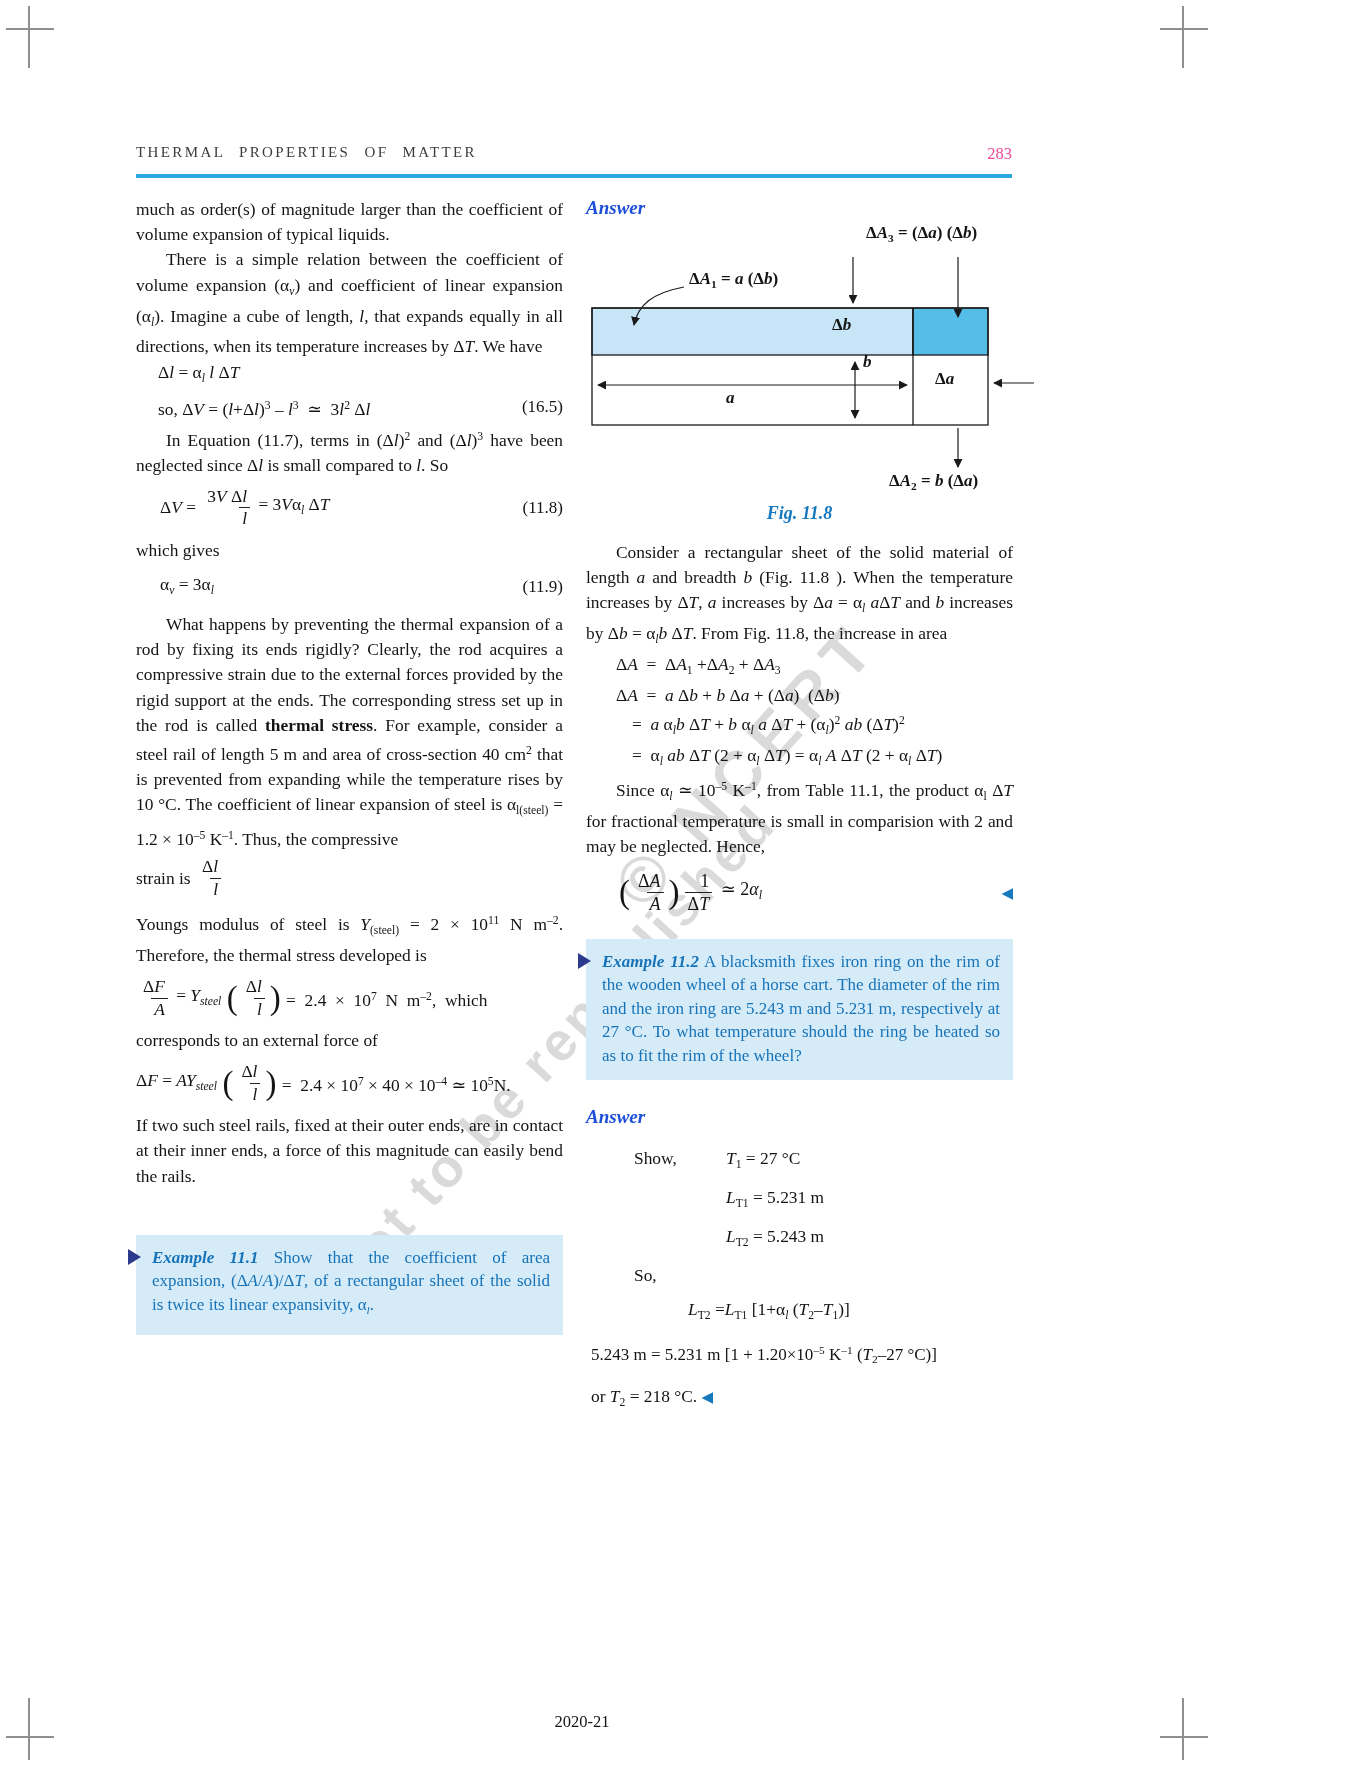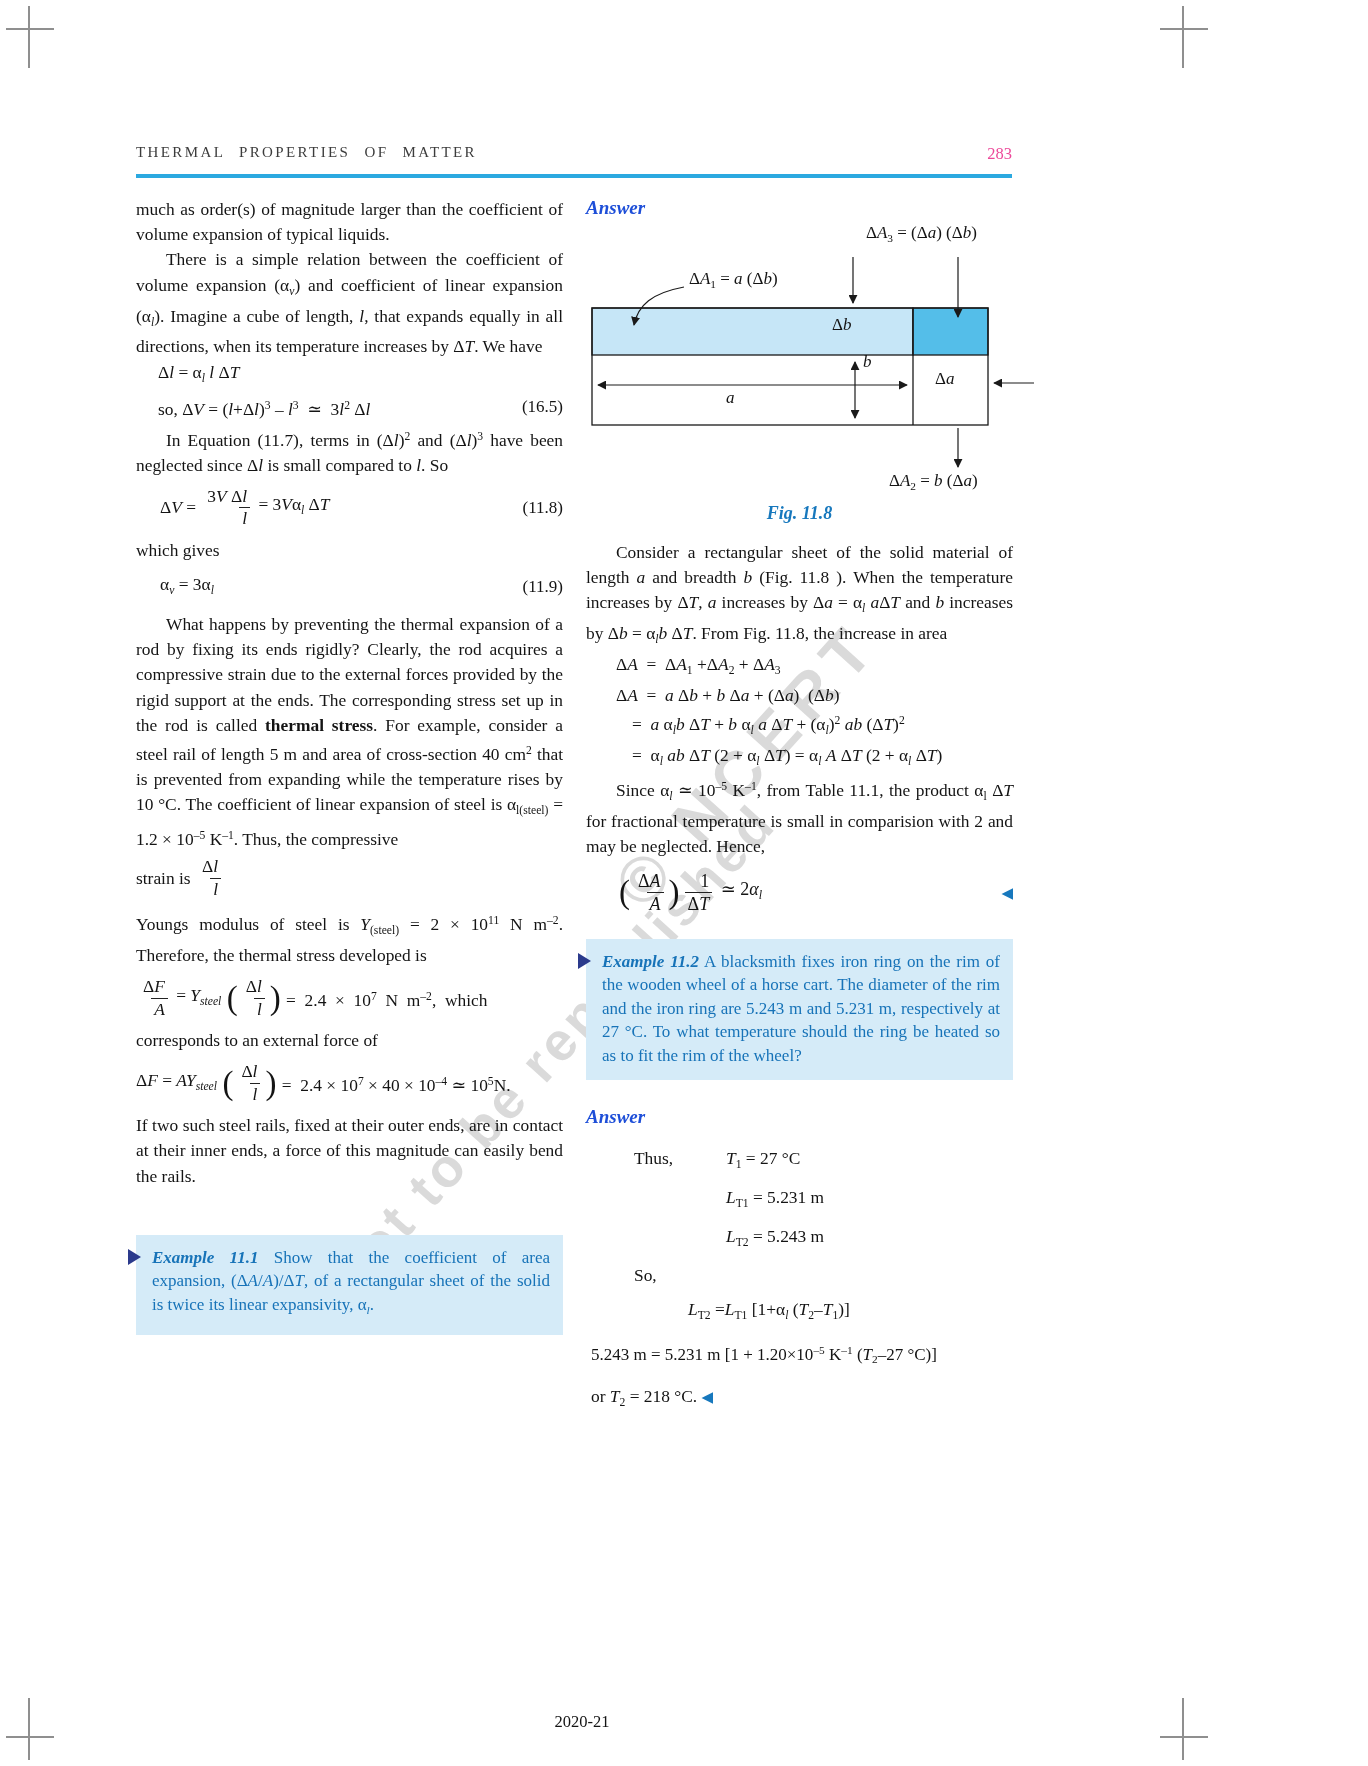--- a/index.html
+++ b/index.html
@@ -52,21 +52,21 @@
   .answer2{margin:26px 0 14px;}
   .fig-caption{color:#1778bd;font-weight:700;font-style:italic;font-size:18px;text-align:center;width:427px;margin:4px 0 16px;}
   .example-box{position:relative;background:#d5ebf8;color:#1773b8;font-size:17px;line-height:23.6px;
                text-align:justify;padding:11px 13px 13px 16px;}
   .ex-title{font-weight:700;font-style:italic;}
   .ex-marker{position:absolute;left:-8px;top:14px;width:0;height:0;
              border-top:8px solid transparent;border-bottom:8px solid transparent;border-left:13px solid #2b3a8c;}
   .marker{color:#1778bd;font-size:15px;font-family:"DejaVu Sans","Liberation Sans",sans-serif;}
 
   
-  .figure{position:relative;width:450px;height:274px;margin-top:6px;font-size:17px;}
+  .figure{position:relative;width:450px;height:274px;margin-top:6px;font-size:17px;font-weight:bold;}
   .fig-label{position:absolute;white-space:nowrap;line-height:20px;}
   .eq-final{display:flex;justify-content:space-between;align-items:center;margin:12px 0 6px;}
 
   
   .g-row{display:flex;margin-left:48px;font-size:17.4px;line-height:33px;white-space:pre-wrap;}
   .g-label{width:92px;flex:none;}
   .so{margin-left:48px;font-size:17.4px;line-height:33px;}
   .sol1{margin-left:102px;font-size:17.4px;line-height:34px;white-space:pre-wrap;}
   .sol2{margin-left:5px;font-size:17px;line-height:36px;white-space:pre-wrap;}
   .sol3{margin-left:5px;font-size:17.4px;line-height:36px;white-space:pre-wrap;}
@@ -229,21 +229,21 @@
 
     <div class="example-box" style="margin-top:24px;">
       <span class="ex-marker"></span>
       <span class="ex-title" data-bind="right.example2.title">Example 11.2</span><span data-bind-rich="right.example2.body"><span> A blacksmith fixes iron ring on the rim of the wooden wheel of a horse cart. The diameter of the rim and the iron ring are 5.243 m and 5.231 m, respectively at 27 °C. To what temperature should the ring be heated so as to fit the rim of the wheel?</span></span>
     </div>
 
     <div class="answer answer2" data-bind="right.answer2">Answer</div>
 
     <div>
       <div class="g-row">
-        <span class="g-label" data-bind="right.given_label">Thus,</span><span data-bind-rich="right.given1"><span class="rt-i">T</span><span class="rt-sub">1</span><span> = 27 °C</span></span>
+        <span class="g-label" data-bind="right.given_label">Show,</span><span data-bind-rich="right.given1"><span class="rt-i">T</span><span class="rt-sub">1</span><span> = 27 °C</span></span>
       </div>
       <div class="g-row">
         <span class="g-label"></span><span data-bind-rich="right.given2"><span class="rt-i">L</span><span class="rt-sub">T1</span><span> = 5.231 m</span></span>
       </div>
       <div class="g-row">
         <span class="g-label"></span><span data-bind-rich="right.given3"><span class="rt-i">L</span><span class="rt-sub">T2</span><span> = 5.243 m</span></span>
       </div>
       <div class="so" data-bind="right.so_label">So,</div>
       <div class="sol1" data-bind-rich="right.sol1"><span class="rt-i">L</span><span class="rt-sub">T2</span><span> =</span><span class="rt-i">L</span><span class="rt-sub">T1</span><span> [1+</span><span>α</span><span class="rt-sub rt-i">l</span><span> (</span><span class="rt-i">T</span><span class="rt-sub">2</span><span>–</span><span class="rt-i">T</span><span class="rt-sub">1</span><span>)]</span></div>
       <div class="sol2" data-bind-rich="right.sol2"><span>5.243 m = 5.231 m [1 + 1.20×10</span><span class="rt-sup">–5</span><span> K</span><span class="rt-sup">–1</span><span> (</span><span class="rt-i">T</span><span class="rt-sub">2</span><span>–27 °C)]</span></div>

